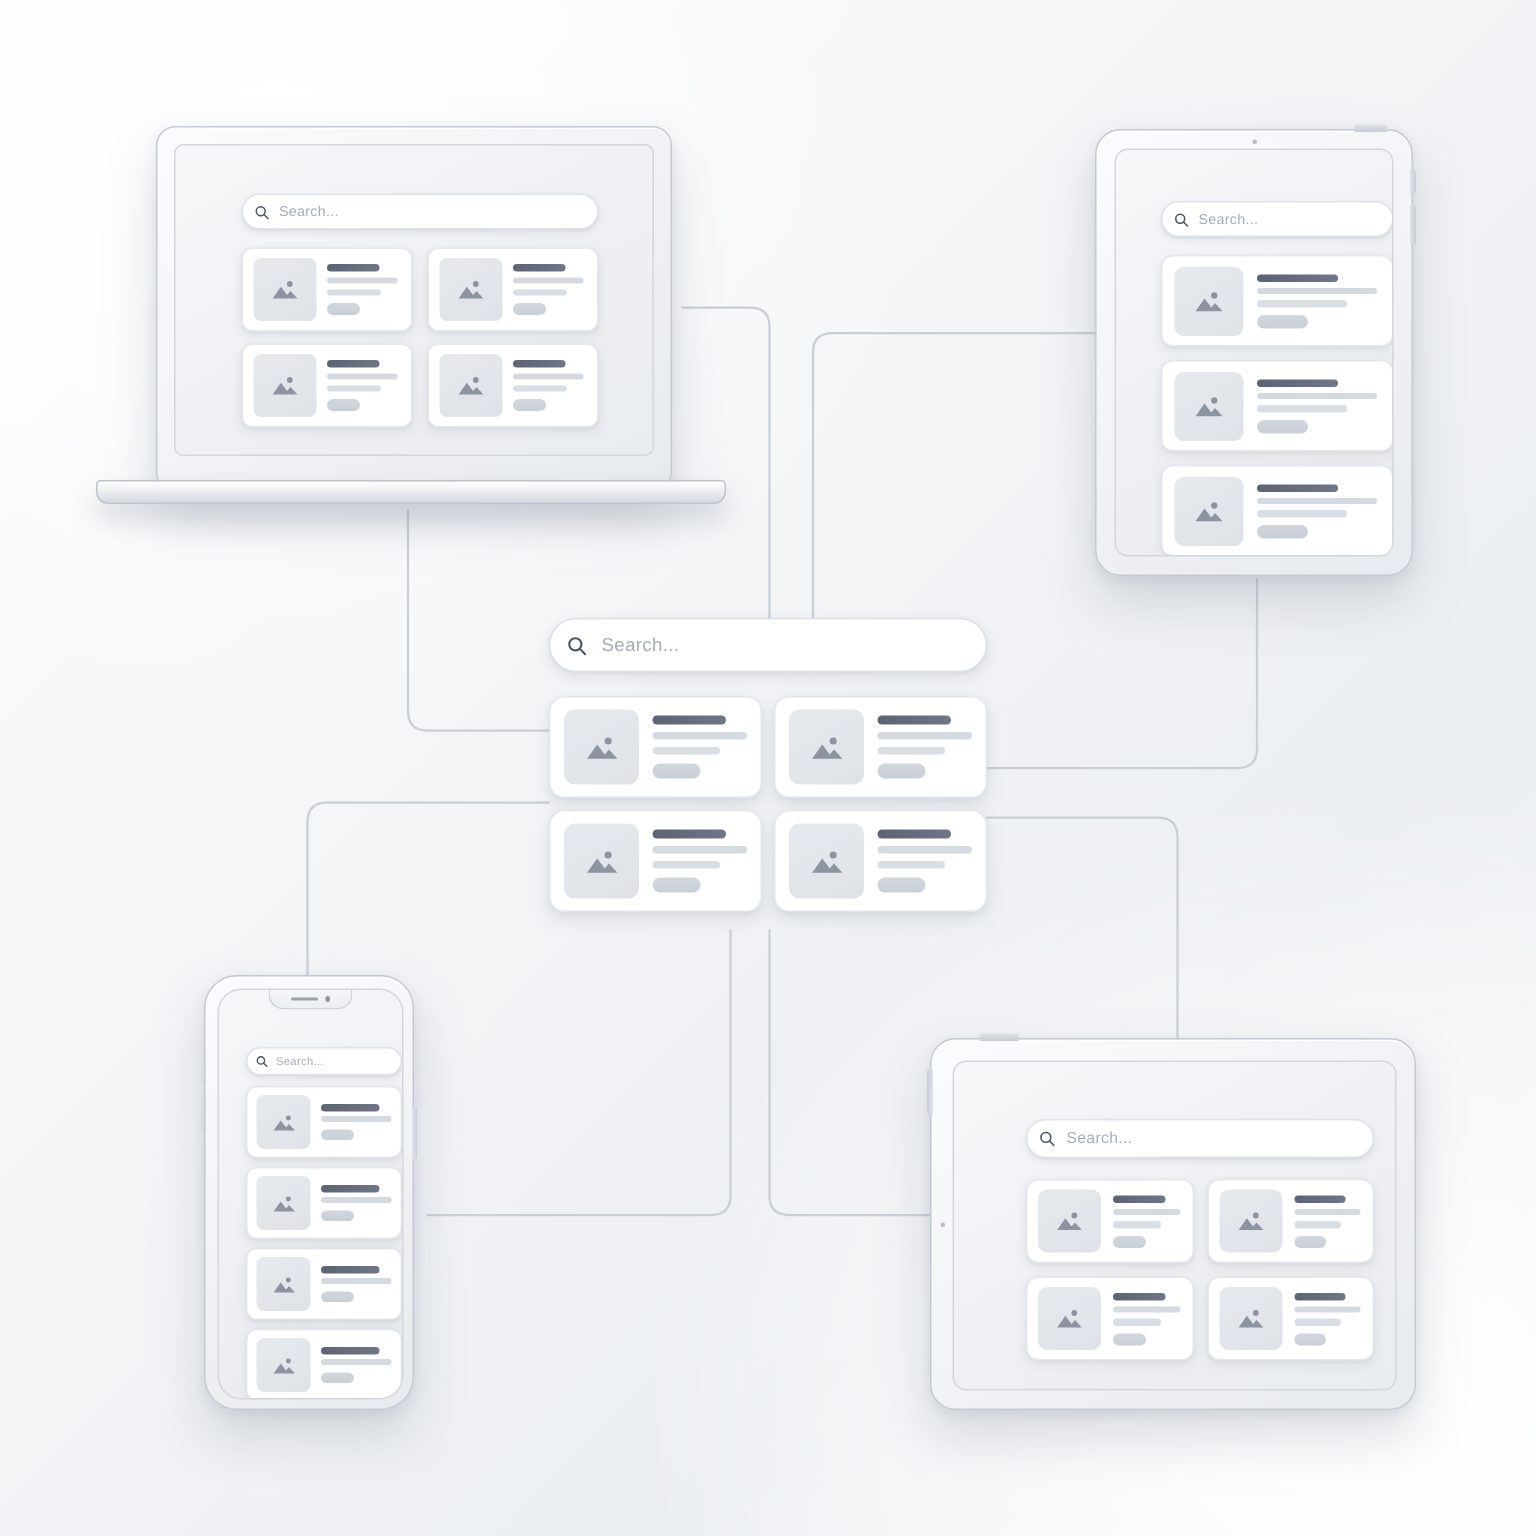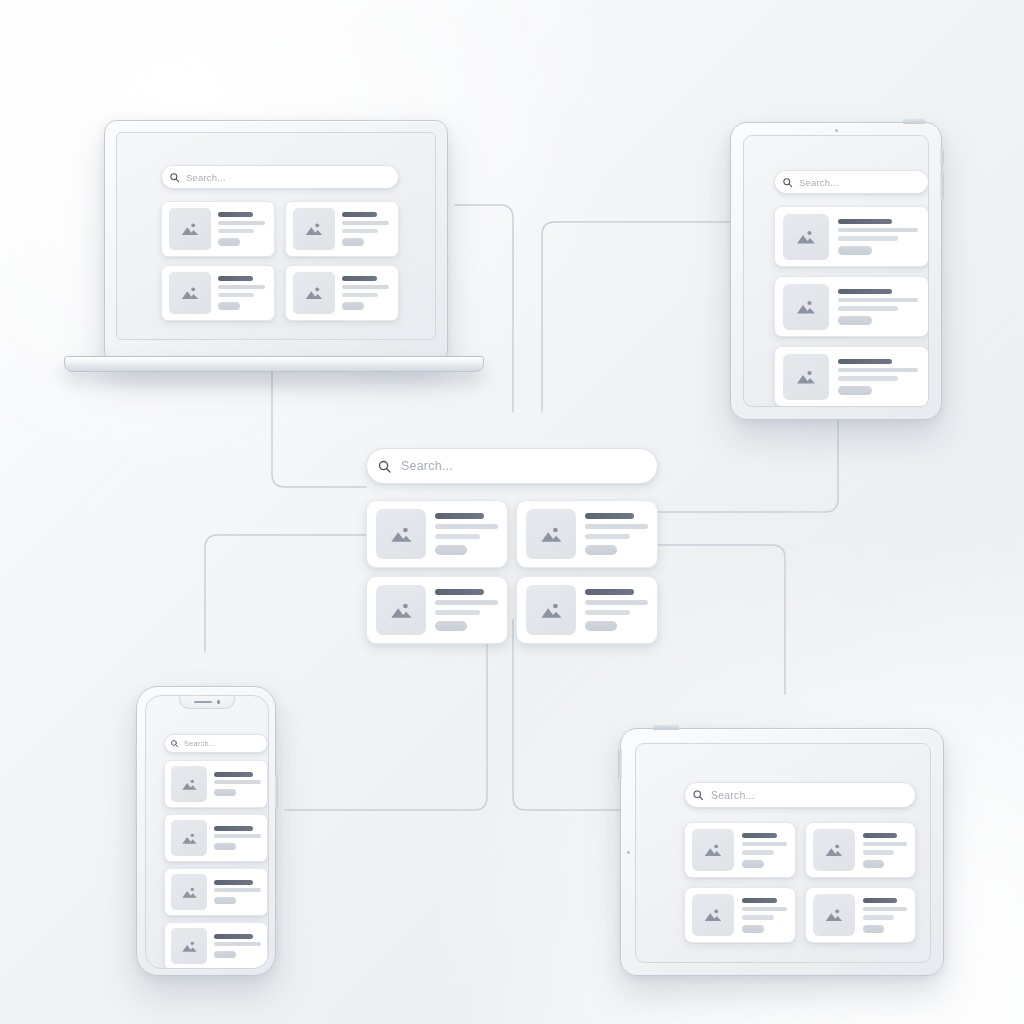--- a/index.html
+++ b/index.html
@@ -24,21 +24,21 @@
 
   
   #connectors {
     position: absolute;
     left: 0; top: 0;
     width: 1024px; height: 1024px;
     pointer-events: none;
   }
 
   
-  .device { position: absolute; margin-top: 36px; }
+  .device { position: absolute; }
 
   .bezel {
     background: linear-gradient(145deg, #fbfcfd 0%, #f1f3f6 48%, #e7eaee 100%);
     border: 1.4px solid #c3c9d2;
     box-shadow:
       0 18px 34px rgba(120,132,150,.26),
       0 3px 8px rgba(120,132,150,.14),
       inset 0 1px 0 rgba(255,255,255,.95);
     position: relative;
   }

